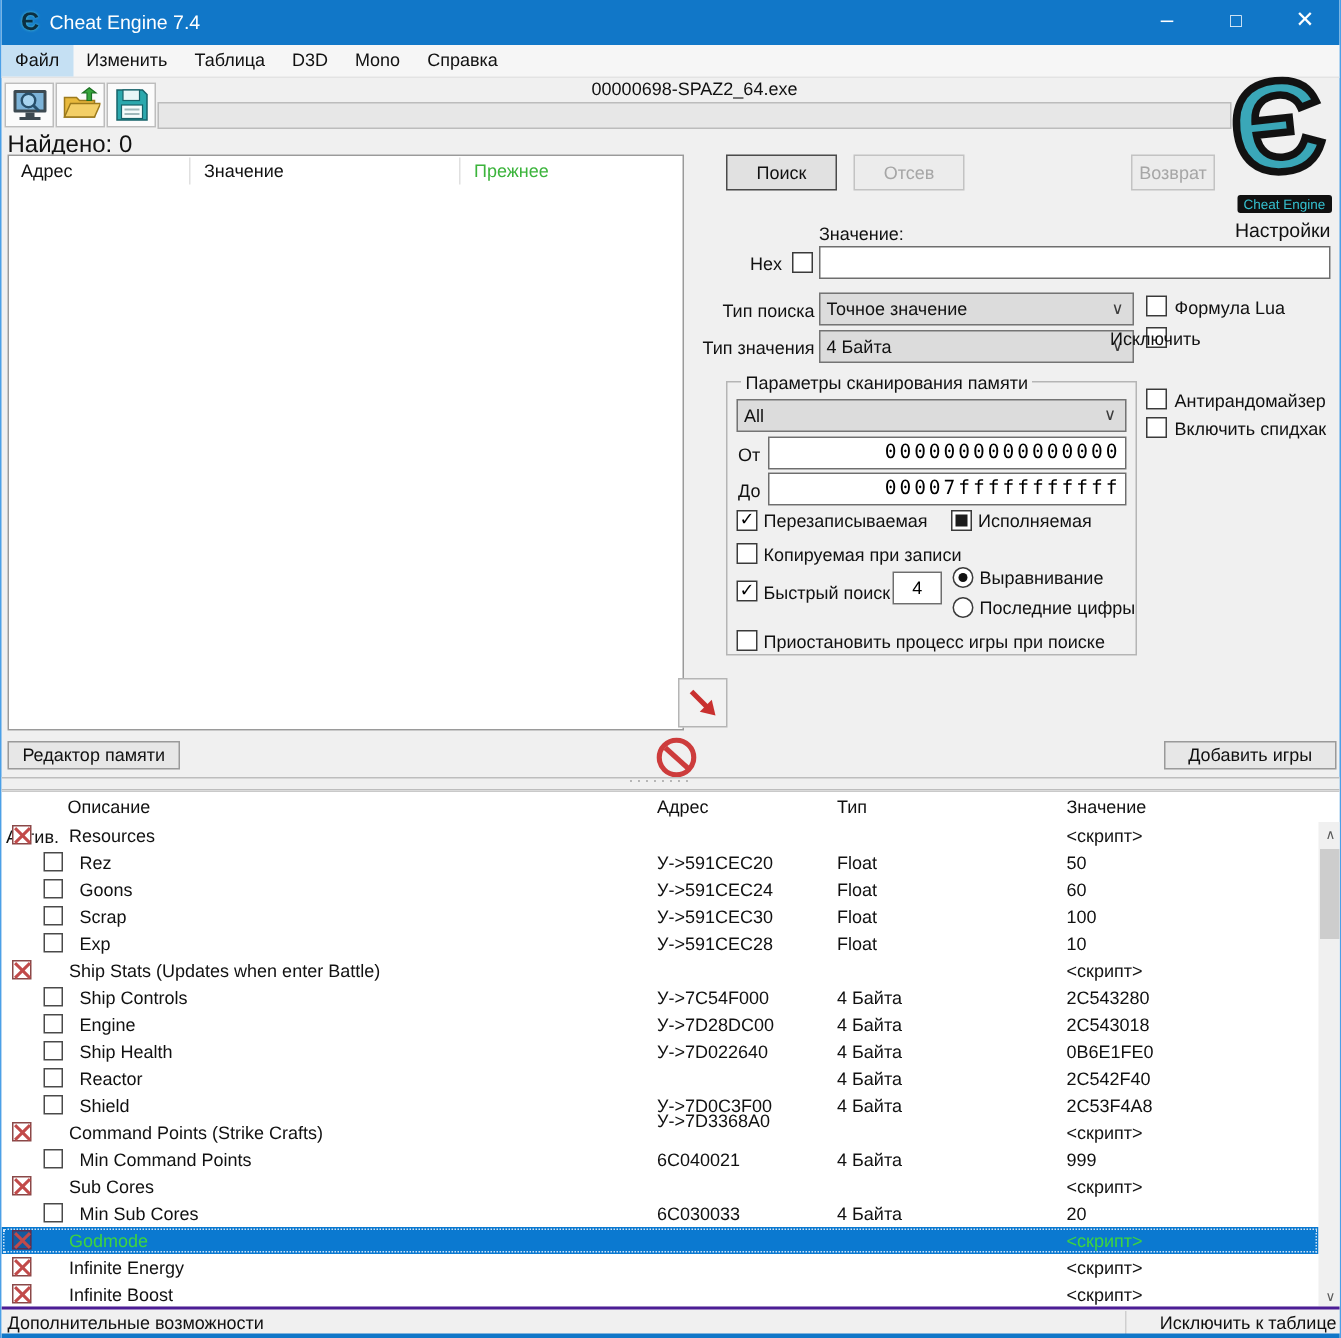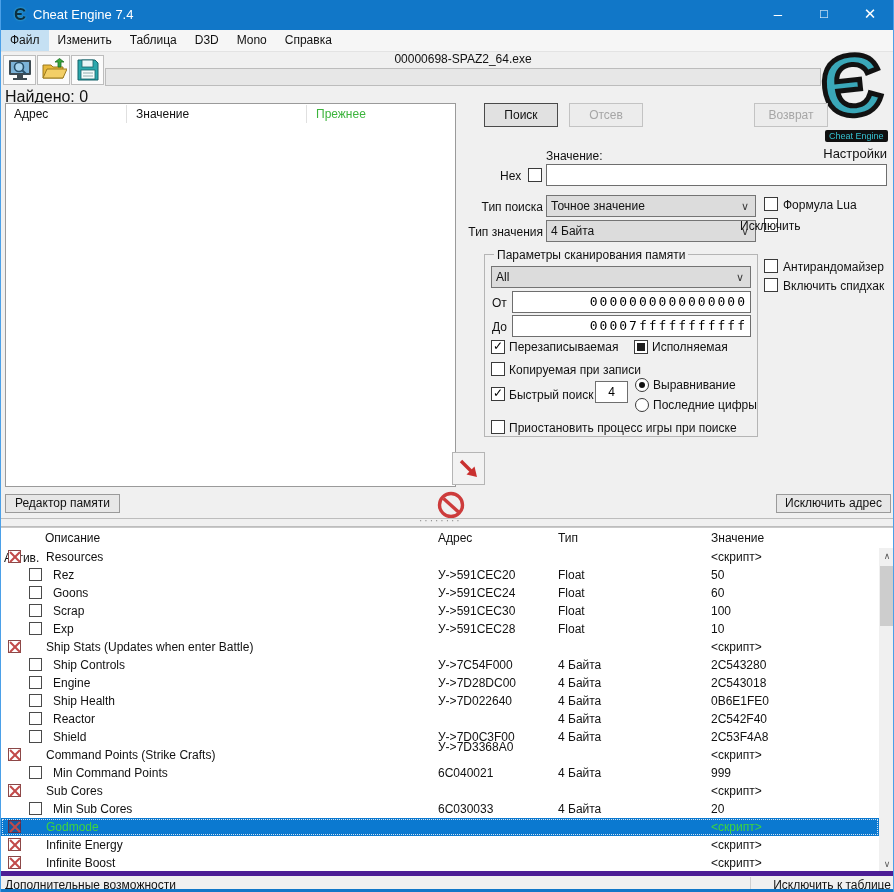--- a/index.html
+++ b/index.html
@@ -70,21 +70,21 @@
   .xcheck::before,.xcheck::after{content:"";position:absolute;left:-1px;top:5px;width:14px;height:2px;background:#c24a4a;}
   .xcheck::before{transform:rotate(45deg);}
   .xcheck::after{transform:rotate(-45deg);}
   .trow.sel .xcheck{background:#155a9d;border-color:#5d2f4f;}
   .echeck{position:absolute;top:2px;width:13px;height:13px;background:#fff;border:1px solid #4a4a4a;}
   
   .vscroll{position:absolute;left:878px;top:547px;width:16px;height:324px;background:#f0f0f0;}
   .vs-arrow{position:absolute;left:0;width:16px;height:16px;color:#5a5a5a;font-size:9px;text-align:center;line-height:16px;}
   .vs-thumb{position:absolute;left:1px;top:18px;width:14px;height:60px;background:#cdcdcd;}
   
-  .statusbar{position:absolute;left:0;top:871px;width:894px;height:18px;background:#f0f0f0;border-top:5px solid #4c1d95;font-size:12px;color:#111;}
+  .statusbar{position:absolute;left:0;top:871px;width:894px;height:18px;background:#f0f0f0;border-top:2px solid #4c1d95;font-size:12px;color:#111;}
   .status-left{position:absolute;left:4px;top:2px;}
   .status-right{position:absolute;right:4px;top:2px;}
   .status-sep{position:absolute;right:144px;top:1px;width:1px;height:16px;background:#cfcfcf;}
   .bottom-border{position:absolute;left:0;top:889px;width:894px;height:3px;background:#1177c8;}
 </style>
 </head>
 <body>
 
 <div class="window">
 
@@ -146,21 +146,21 @@
       <div class="fh-col" style="left:8px;">Адрес</div>
       <div class="fh-sep" style="left:120px;"></div>
       <div class="fh-col" style="left:130px;">Значение</div>
       <div class="fh-sep" style="left:300px;"></div>
       <div class="fh-col" style="left:310px;color:#3cb43c;">Прежнее</div>
     </div>
   </div>
 
   <div class="btn" style="left:483px;top:103px;width:74px;">Поиск</div>
   <div class="btn disabled" style="left:568px;top:103px;width:74px;">Отсев</div>
-  <div class="btn disabled" style="left:753px;top:103px;width:74px;">Возврат</div>
+  <div class="btn disabled" style="left:753px;top:103px;width:56px;">Возврат</div>
 
   <div class="lbl" style="left:545px;top:149px;">Значение:</div>
   <div class="lbl" style="left:499px;top:169px;">Hex</div>
   <div class="check" style="left:527px;top:168px;"></div>
   <div class="tinput" style="left:545px;top:164px;width:341px;height:22px;"></div>
 
   <div class="lbl" style="left:430px;top:200px;width:112px;text-align:right;">Тип поиска</div>
   <div class="select" style="left:545px;top:195px;width:210px;">
     <span>Точное значение</span>
     <span class="chev">∨</span>
@@ -220,21 +220,21 @@
     </svg>
   </div>
   <div class="nosign" style="left:433px;top:488px;">
     <svg width="30" height="30" viewBox="0 0 30 30">
       <circle cx="15" cy="15" r="11.5" fill="none" stroke="#cd3c3c" stroke-width="3.4"></circle>
       <line x1="7.5" y1="8.5" x2="22.5" y2="22" stroke="#cd3c3c" stroke-width="3.4"></line>
     </svg>
   </div>
 
   <div class="mid-btn" style="left:4px;top:494px;width:115px;">Редактор памяти</div>
-  <div class="mid-btn" style="left:775px;top:494px;width:115px;">Исключить адрес</div>
+  <div class="mid-btn" style="left:775px;top:494px;width:115px;">Добавить игры</div>
 
   <div class="splitter">
     <div class="splitter-dots">········</div>
   </div>
 
   <div class="addr-table">
     <div class="addr-header">
       <div class="ah-col" style="left:3px;margin-top:20px;">Актив.</div>
       <div class="ah-col" style="left:44px;">Описание</div>
       <div class="ah-col" style="left:437px;">Адрес</div>

